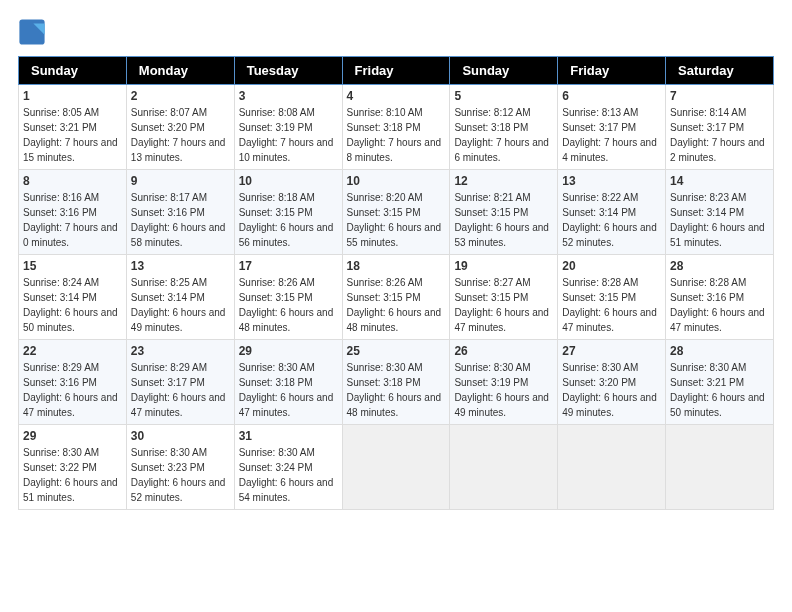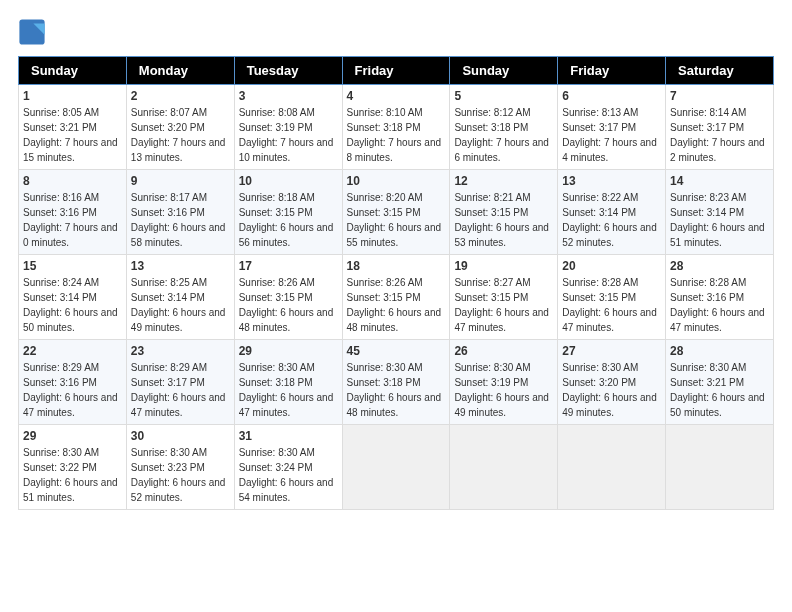--- a/index.html
+++ b/index.html
@@ -320,21 +320,21 @@
           </td>
           <td>
             <span class="day-num">29</span>
         <div class="day-info">
           Sunrise: 8:30 AM<br>
           Sunset: 3:18 PM<br>
           Daylight: 6 hours and 47 minutes.
         </div>
           </td>
           <td>
-            <span class="day-num">45</span>
+            <span class="day-num">25</span>
         <div class="day-info">
           Sunrise: 8:30 AM<br>
           Sunset: 3:18 PM<br>
           Daylight: 6 hours and 48 minutes.
         </div>
           </td>
           <td>
             <span class="day-num">26</span>
         <div class="day-info">
           Sunrise: 8:30 AM<br>

